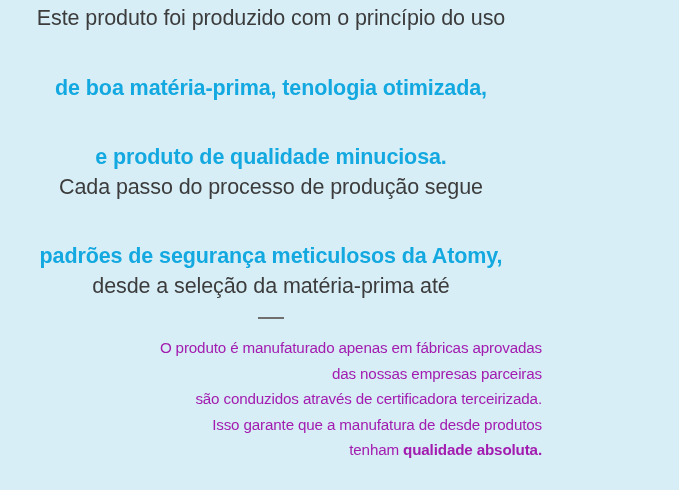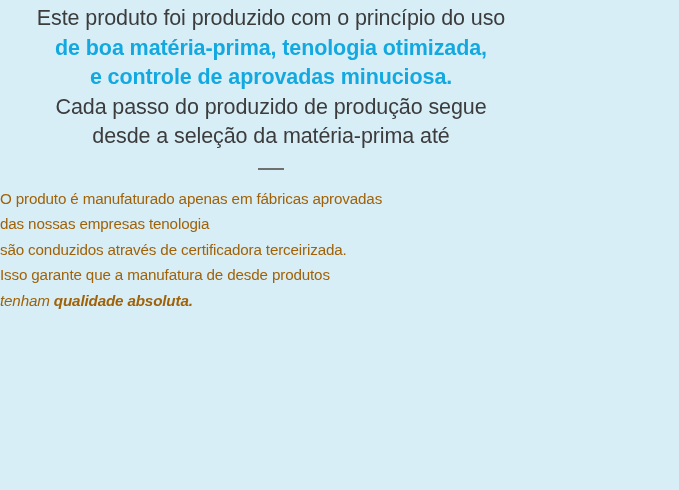--- a/index.html
+++ b/index.html
@@ -32,73 +32,74 @@
     line-height: 29.5px;
     letter-spacing: -0.1px;
   }
   .block-top .line {
     display: block;
     white-space: nowrap;
   }
   .block-top .hl {
     color: #13a9e0;
     font-weight: bold;
+    margin-top: 40px;
   }
   .divider-wrap {
     width: 100%;
     display: flex;
     justify-content: center;
     align-items: center;
     height: 34px;
   }
   .divider {
     width: 26px;
     height: 2px;
     background: #6f6f6f;
   }
   .block-bottom {
     width: 100%;
-    text-align: left;
-    color: #a16207;
+    text-align: right;
+    color: #a21caf;
     font-size: 15.2px;
     line-height: 25.5px;
     letter-spacing: -0.15px;
   }
   .block-bottom .line {
     display: block;
     white-space: nowrap;
   }
   .block-bottom .b {
     font-weight: bold;
   }
   .inline {
     display: inline;
-    font-style: italic;
   }
 </style>
 </head>
 <body>
 
 <div class="page">
 
   <div class="block-top">
     <span class="line">Este produto foi produzido com o princípio do uso</span>
     <span class="line hl">de boa matéria-prima, tenologia otimizada,</span>
-    <span class="line hl">e controle de aprovadas minuciosa.</span>
-    <span class="line">Cada passo do produzido de produção segue</span>
+    <span class="line hl">e produto de qualidade minuciosa.</span>
+    <span class="line">Cada passo do processo de produção segue</span>
+    <span class="line hl">padrões de segurança meticulosos da Atomy,</span>
     <span class="line">desde a seleção da matéria-prima até</span>
   </div>
 
   <div class="divider-wrap">
     <div class="divider"></div>
   </div>
 
   <div class="block-bottom">
     <span class="line">O produto é manufaturado apenas em fábricas aprovadas</span>
-    <span class="line">das nossas empresas tenologia</span>
+    <span class="line">das nossas empresas parceiras</span>
     <span class="line">são conduzidos através de certificadora terceirizada.</span>
     <span class="line">Isso garante que a manufatura de desde produtos</span>
     <span class="line">
       <span class="inline">tenham </span><span class="inline b">qualidade absoluta.</span>
     </span>
   </div>
 
 </div>
 
 </body></html>

